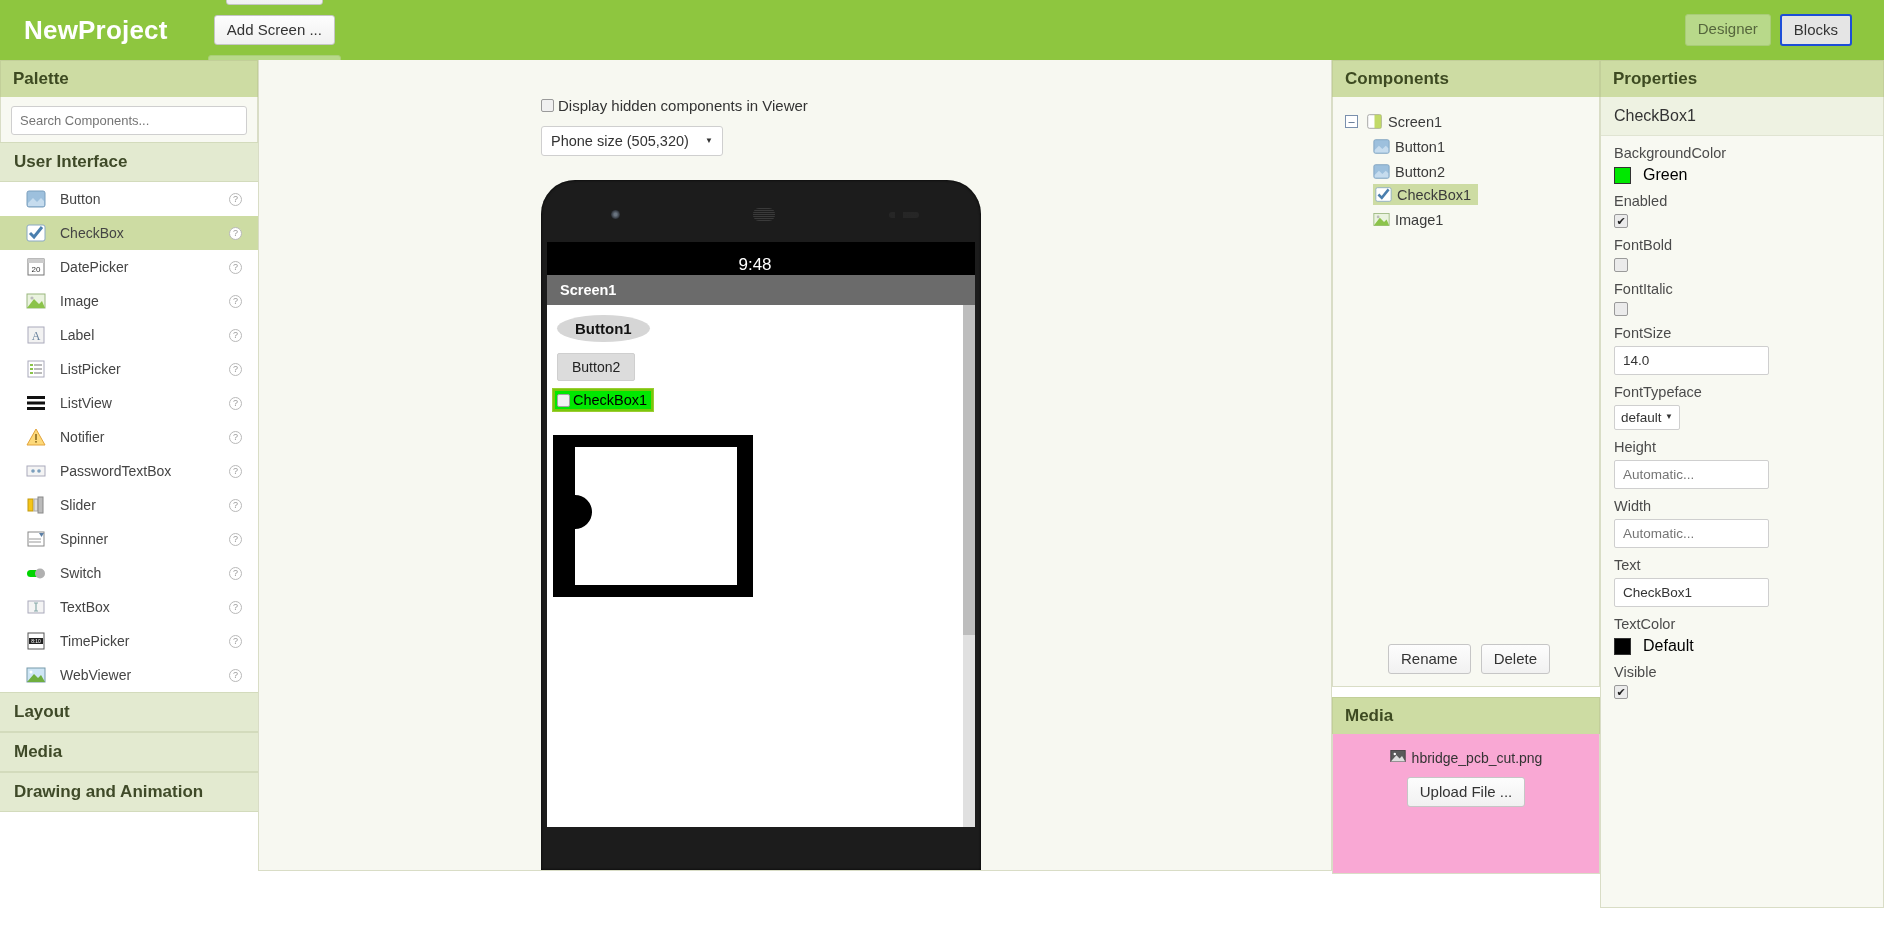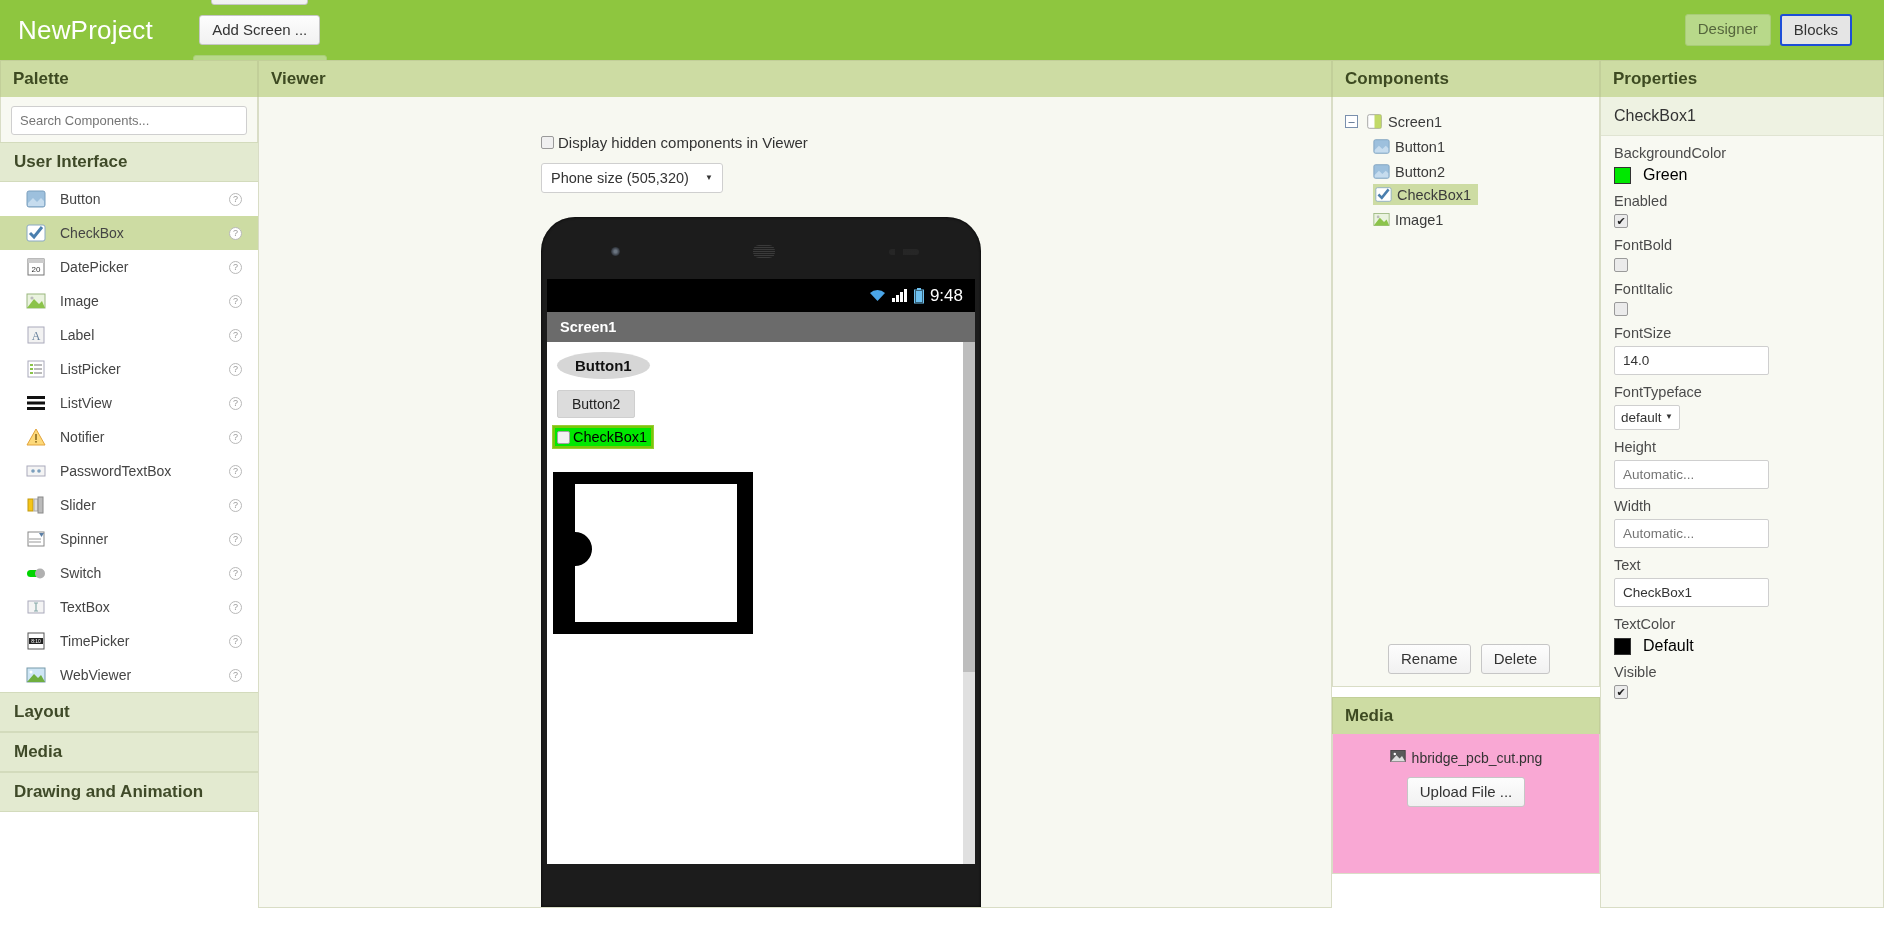--- a/index.html
+++ b/index.html
@@ -12,22 +12,22 @@
   }
   #app { position:relative; width:1884px; height:930px; }
 
   
   .topbar {
     position:absolute; left:0; top:0; width:1884px; height:60px;
     background:#8ec63f;
     display:flex; align-items:center;
   }
   .proj-title {
-    color:#fff; font-size:26px; font-weight:normal;
-    margin-left:18px; letter-spacing:.2px;
+    color:#fff; font-size:26px; font-weight:bold;
+    margin-left:24px; letter-spacing:.2px;
   }
   .topbar-center { display:flex; align-items:center; gap:10px; margin-left:40px;flex-direction:column; }
   .btn {
     background:linear-gradient(#fdfdfd,#f1f1f1);
     border:1px solid #c6c6c6; border-radius:3px;
     padding:5px 12px; font-size:15px; color:#333;
     cursor:pointer; white-space:nowrap; line-height:1.2;
   }
   .btn.ghost { background:#b8d98a; border-color:#a8cc77; color:#55663c; }
   .btn.dis { background:#b8d98a; border:1px solid #a9cf77; color:#5d6b43; }
@@ -98,21 +98,21 @@
   .speaker { position:absolute; left:212px; top:28px; width:22px;height:13px;border-radius:6px;
          background:repeating-linear-gradient(#3a3a3a 0 1px,#1d1d1d 1px 2px); }
   .sensors { position:absolute; right:62px; top:32px; width:30px;height:6px;
          background:linear-gradient(90deg,#2a2a2a 0 6px,transparent 6px 14px,#2a2a2a 14px 20px);border-radius:3px;opacity:.7;}
   .screen {
     position:absolute; left:6px; top:62px; width:428px; height:585px;
     background:#fff; overflow:hidden;
   }
   .statusbar {
     height:33px; background:#000; display:flex; align-items:center;
-    justify-content:flex-end; padding-right:12px; gap:6px;
+    justify-content:flex-end; padding-right:12px; gap:6px;flex-direction:column;
   }
   .sb-time { color:#fff; font-size:17px; }
   .titlebar {
     height:30px; background:#6b6b6b; color:#fff; font-size:14.5px;
     display:flex; align-items:center; padding-left:13px; font-weight:bold;
   }
   .canvas-area { position:relative; background:#fff; height:522px; }
   .scrollbar-v { position:absolute; right:0; top:0; width:12px; height:100%; background:#e0e0e0; }
   .scrollbar-v .thumb { position:absolute; left:0; top:0; width:12px; height:330px; background:#bdbdbd; }
   .w-btn1 {
@@ -336,21 +336,20 @@
         </div>
       </div>
     <div id="pal-cats">
         <div class="cat-head">Layout</div>
         <div class="cat-head">Media</div>
         <div class="cat-head">Drawing and Animation</div>
       </div>
   </div>
 
   <div class="col" id="viewer">
-    <div class="panel-head">Viewer</div>
     <div class="viewer-body">
 
       <div class="hidden-chk">
         <span class="chkbox"></span>
         <span>Display hidden components in Viewer</span>
       </div>
 
       <div class="size-sel">
         <span>Phone size (505,320)</span>
         <span class="caret-sm">▼</span>

